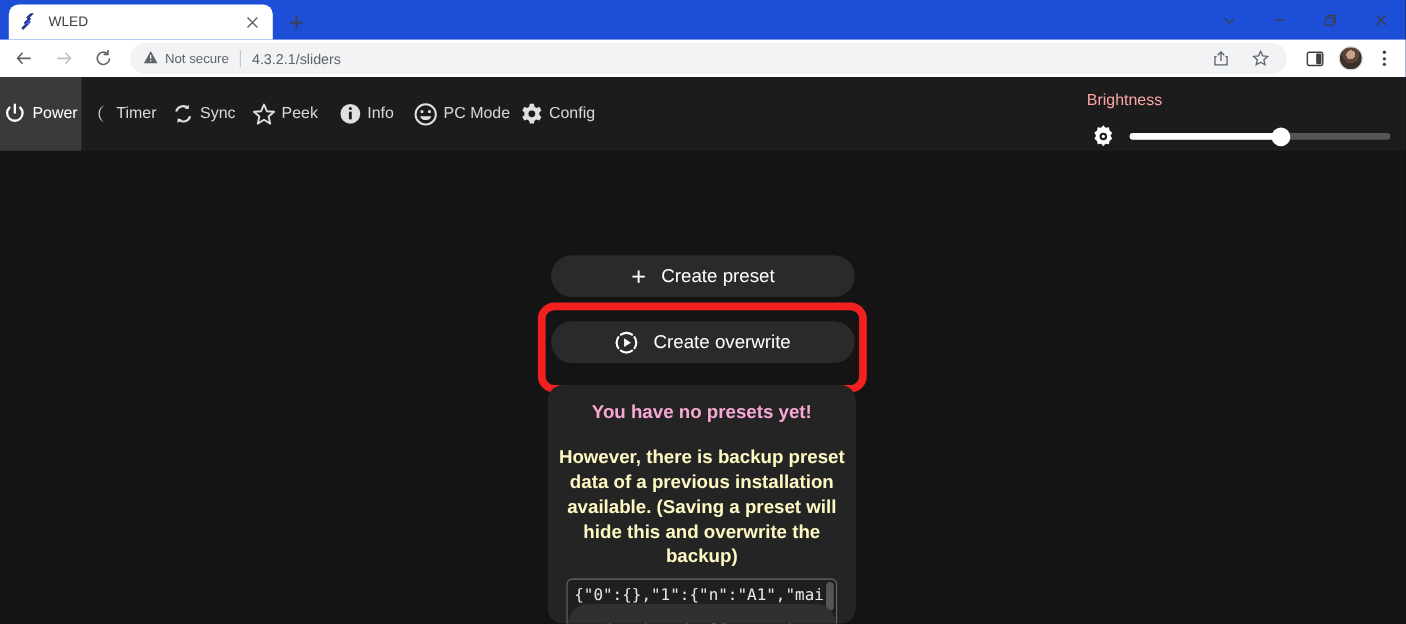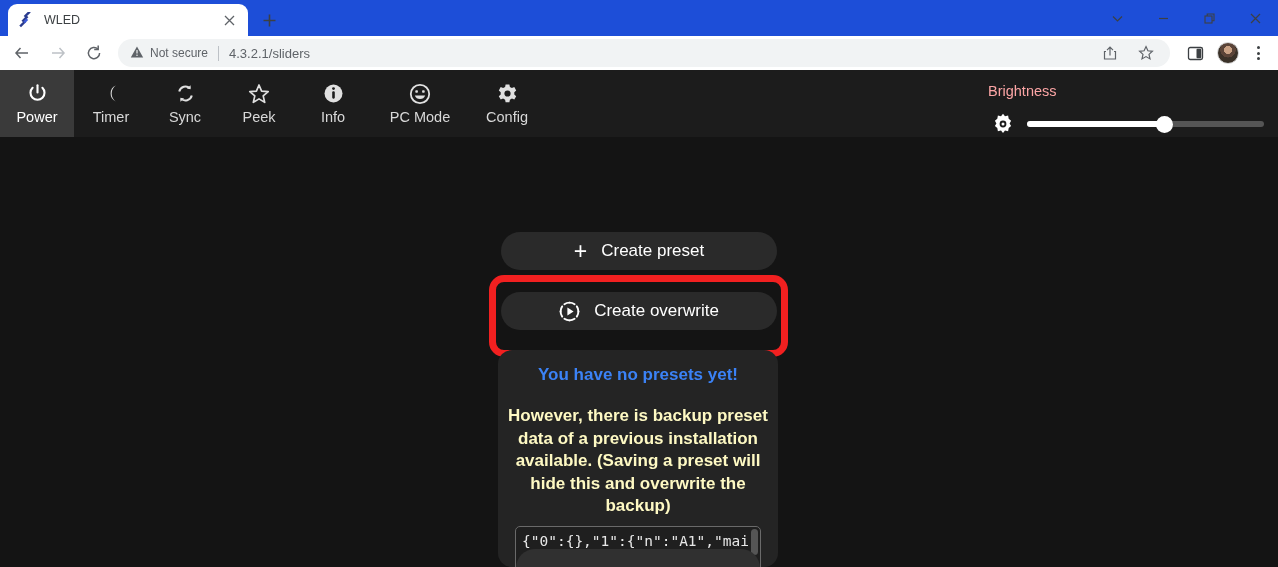--- a/index.html
+++ b/index.html
@@ -91,21 +91,21 @@
   .app { width: 1278px; height: 497px; background: #141414; position: relative; }
 
   .topbar {
     position: absolute; top: 0; left: 0;
     width: 1278px; height: 67px;
     background: #1c1c1c;
   }
   .navrow { position: absolute; left: 0; top: 0; display: flex; height: 67px; }
   .navbtn {
     width: 74px; height: 67px;
-    display: flex; flex-direction: column; align-items: center; justify-content: center;
+    display: flex; flex-direction: row; align-items: center; justify-content: center;
     color: #d8d8d8;
     gap: 5px;
   }
   .navbtn.active { background: #3a3a3a; color: #fff; }
   .navbtn.wide { width: 100px; }
   .navbtn .ic { height: 22px; display: flex; align-items: center; justify-content: center; }
   .navbtn .lb { font-size: 14.5px; line-height: 1; white-space: nowrap; }
 
   .bright {
     position: absolute; right: 12px; top: 0;
@@ -157,21 +157,21 @@
   .panel {
     position: absolute;
     left: 498px; top: 213px;
     width: 280px; height: 217px;
     background: #242424;
     border-radius: 14px;
     padding: 14px 10px 0 10px;
     overflow: hidden;
   }
   .panel-h {
-    text-align: center; color: #3b82f6;
+    text-align: center; color: #f9a8d4;
     font-size: 17px; font-weight: bold;
     line-height: 1.32;
   }
   .panel-b {
     text-align: center; color: #fef9c3;
     font-size: 17px; font-weight: bold;
     line-height: 1.32;
     margin-top: 19px;
   }
   .json-box {

